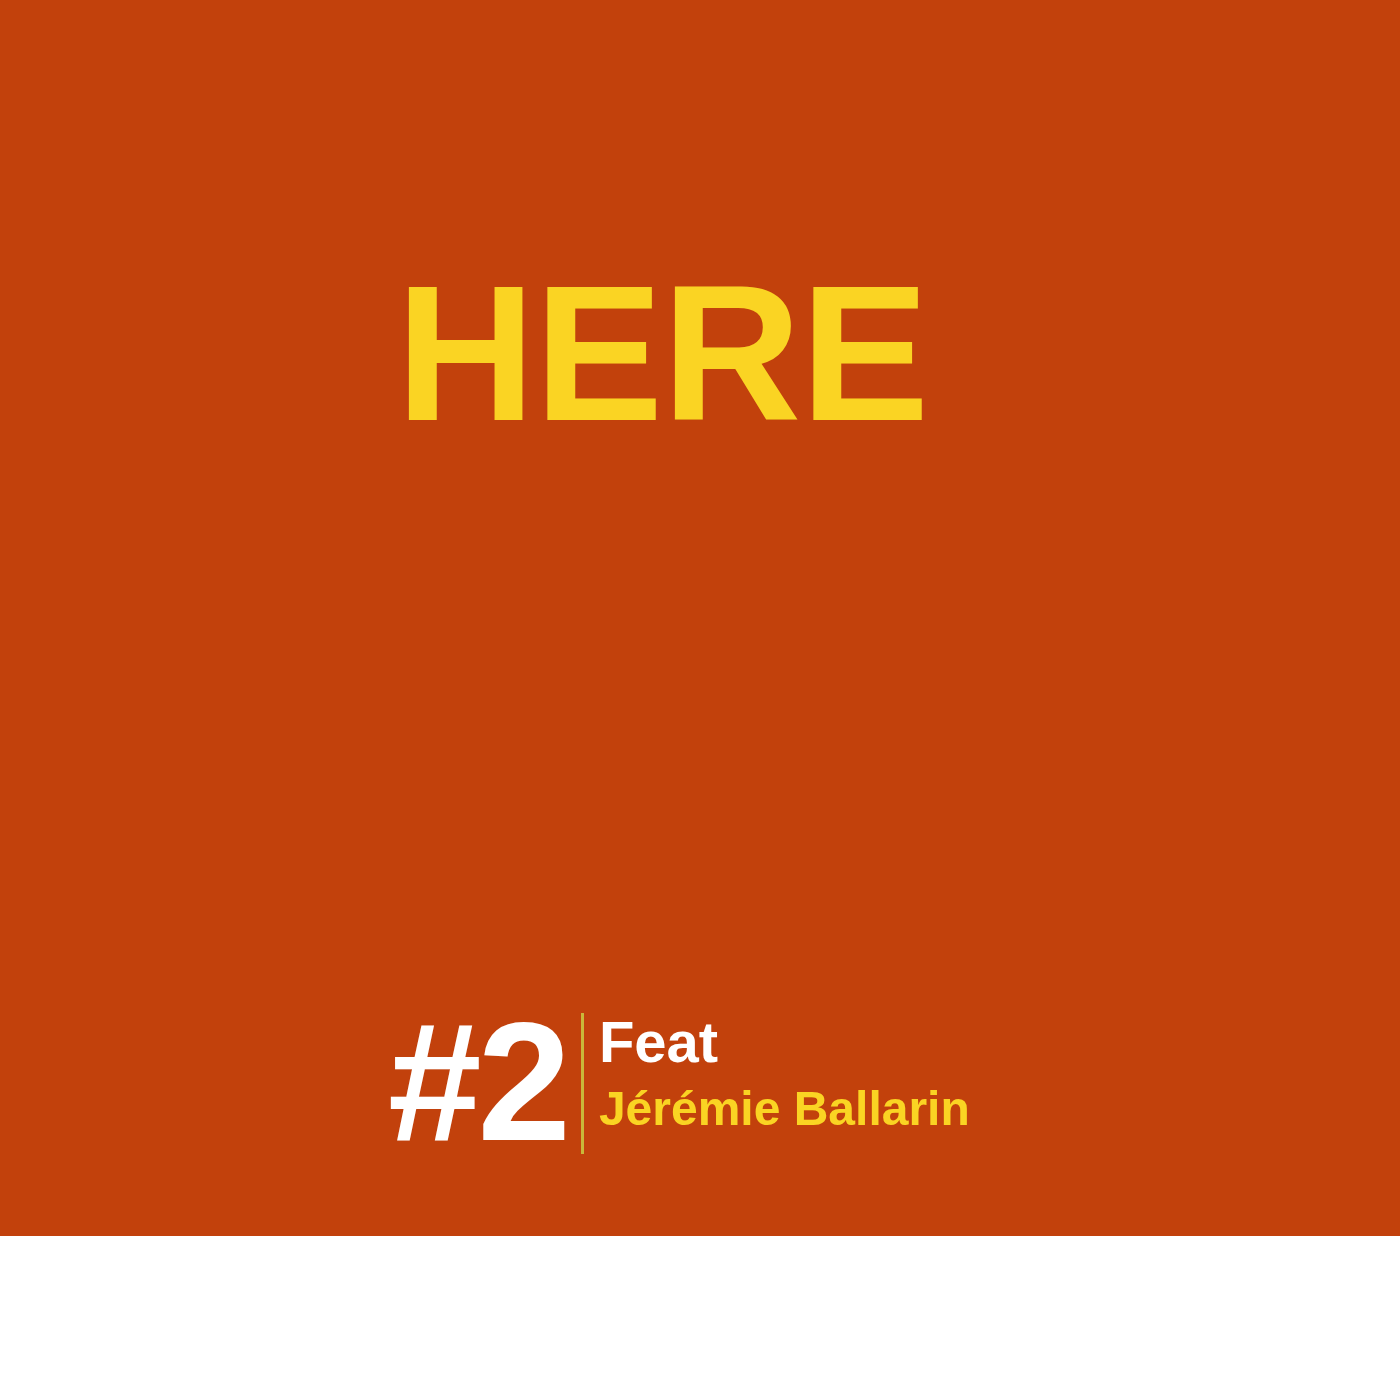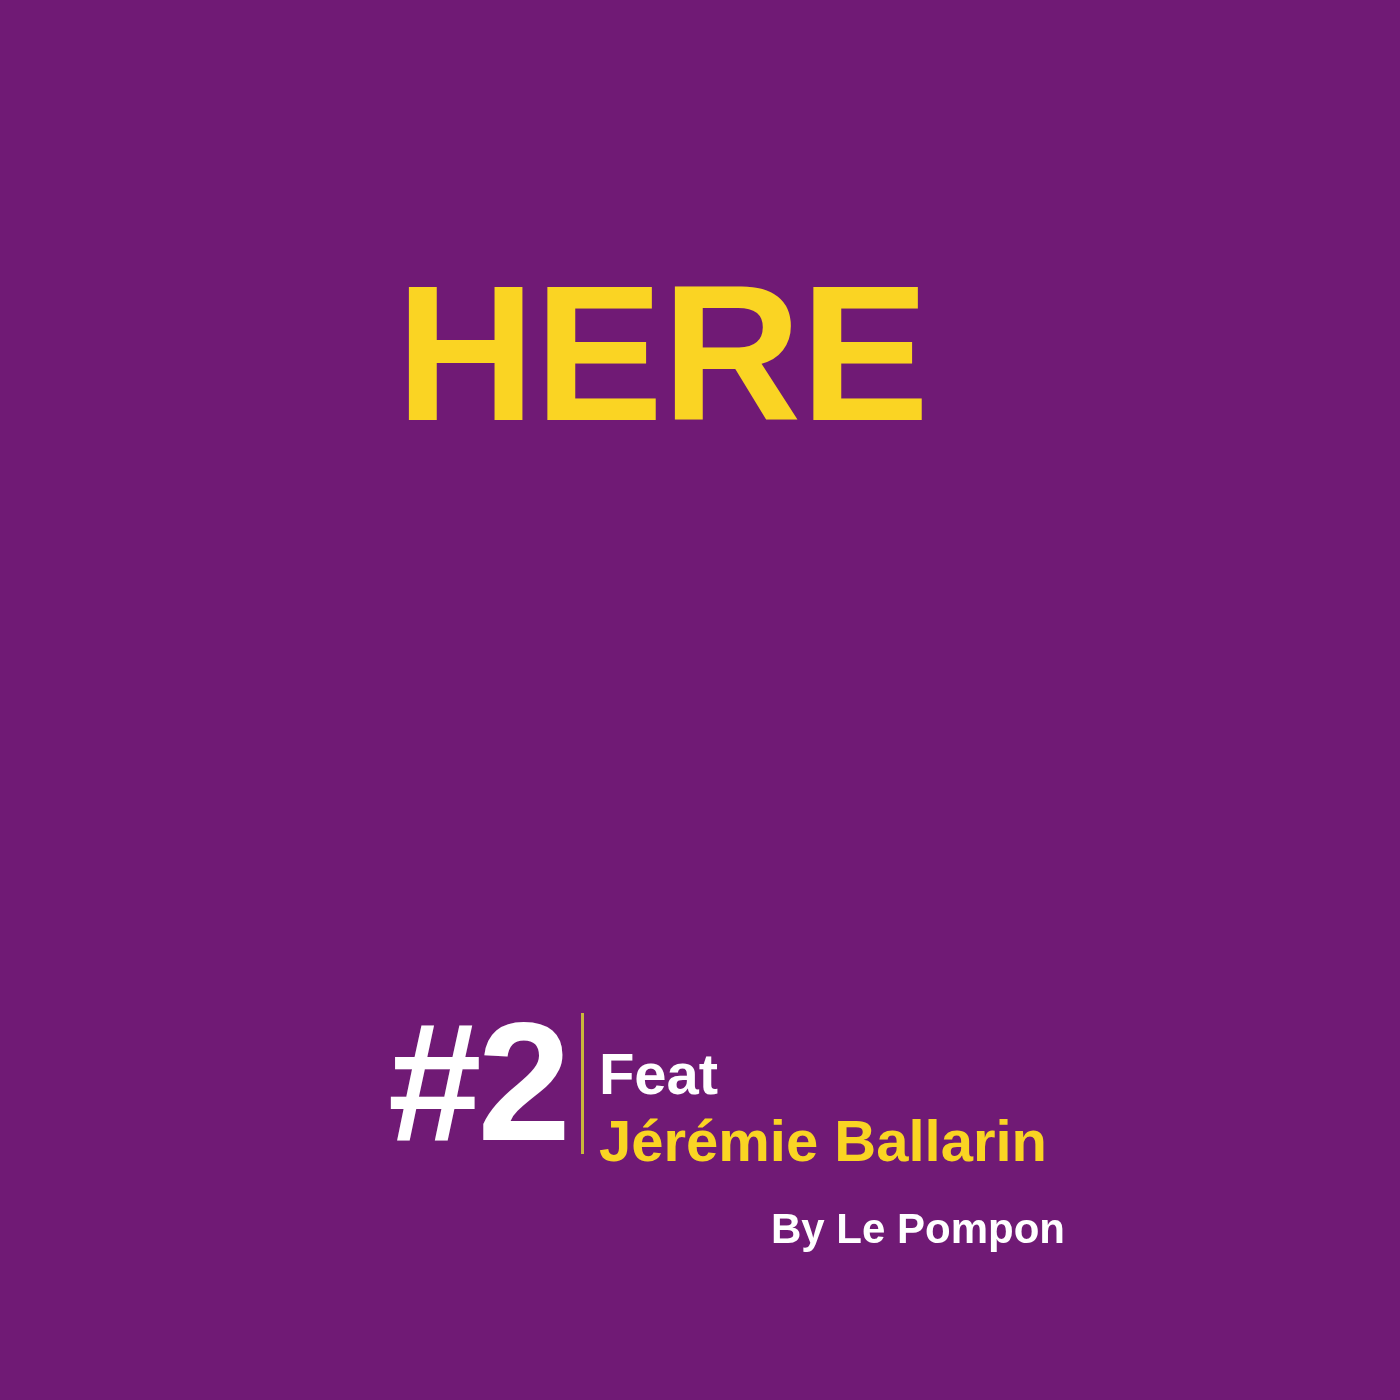--- a/index.html
+++ b/index.html
@@ -9,22 +9,22 @@
   body {
     width: 1400px;
     height: 1400px;
     overflow: hidden;
     font-family: "Liberation Sans", sans-serif;
   }
 
   #poster {
     position: relative;
     width: 1400px;
-    height: 1400px;
-    background: #701a75;
+    height: 1236px;
+    background: #c2410c;
     overflow: hidden;
   }
 
   
   .headline {
     position: absolute;
     left: 396px;
     top: 238px;
     width: 760px;
   }
@@ -65,34 +65,33 @@
     margin-left: 14px;
     margin-right: 15px;
     margin-top: 9px;
     flex: none;
   }
   .feature-text {
     display: flex;
     flex-direction: column;
     justify-content: flex-start;
     padding-top: 6px;
-    margin-top: 32px;
   }
   .feature-label {
     font-family: "Liberation Sans", sans-serif;
     font-weight: bold;
     font-size: 58px;
     line-height: 64px;
     color: #FFFFFF;
     white-space: nowrap;
   }
   .feature-name {
     font-family: "Liberation Sans", sans-serif;
     font-weight: bold;
-    font-size: 58px;
+    font-size: 48px;
     line-height: 70px;
     color: #FAD423;
     white-space: nowrap;
   }
 
   
   .credits {
     position: absolute;
     left: 560px;
     top: 1203px;
@@ -120,16 +119,15 @@
   <div class="episode-block">
     <div class="episode-number">#2</div>
     <div class="episode-divider"></div>
     <div class="feature-text">
       <div class="feature-label">Feat</div>
       <div class="feature-name">Jérémie Ballarin</div>
     </div>
   </div>
 
   <div class="credits">
-    <div class="credit-line">By Le Pompon</div>
   </div>
 
 </div>
 
 </body></html>

